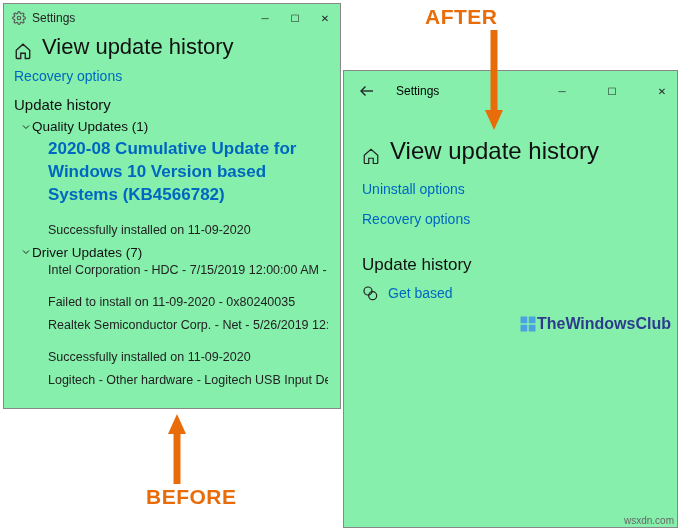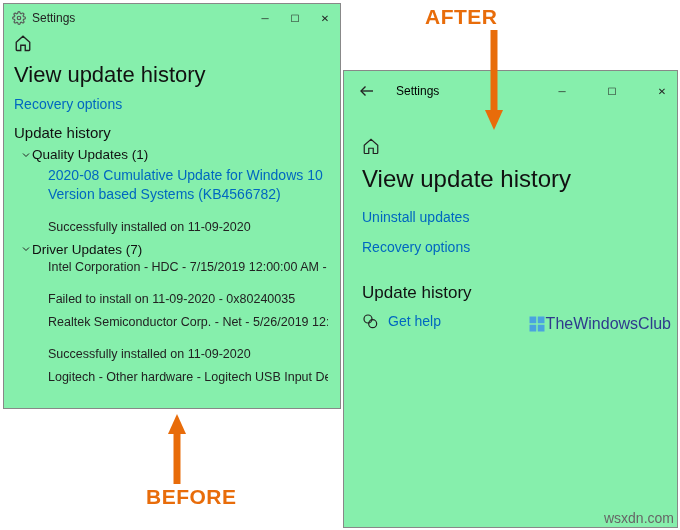--- a/index.html
+++ b/index.html
@@ -5,46 +5,46 @@
   * { box-sizing: border-box; margin: 0; padding: 0; font-family: "Segoe UI", Arial, sans-serif; }
   body { width: 680px; height: 530px; background: #fff; position: relative; }
   .panel { position: absolute; background: #86efac; border: 1px solid #888; overflow: hidden; }
   .left { left: 3px; top: 3px; width: 338px; height: 406px; }
   .right { left: 343px; top: 70px; width: 335px; height: 458px; }
   .titlebar { display: flex; align-items: center; height: 28px; font-size: 12px; color: #222; }
   .titlebar .icon { width: 14px; height: 14px; margin: 0 6px 0 8px; }
   .titlebar .spacer { flex: 1; }
   .winbtn { width: 30px; height: 28px; display: flex; align-items: center; justify-content: center; font-size: 10px; color: #222; }
   .content { padding: 2px 12px 8px 10px; }
-  .heading-row { display: flex; align-items: flex-start; gap: 10px; flex-direction: column; }
+  .heading-row { display: flex; align-items: flex-end; gap: 10px; }
   .home-icon { width: 18px; height: 18px; flex-shrink: 0; }
   .h1 { font-size: 22px; font-weight: 400; color: #111; }
   .h1b { font-size: 24px; font-weight: 400; color: #111; }
   .link { color: #0067c0; font-size: 14px; cursor: pointer; }
   .section-h { font-size: 15px; font-weight: 400; color: #111; margin-top: 12px; margin-bottom: 6px; }
   .group { margin: 4px 0 2px 6px; }
   .group-row { display: flex; align-items: center; gap: 0; font-size: 13.5px; color: #111; }
   .chev { width: 12px; height: 12px; flex-shrink: 0; }
-  .item-link { color: #0067c0; font-size: 14px; margin: 4px 0 2px 28px; line-height: 1.35; }
+  .item-link { color: #0067c0; font-size: 17px; margin: 4px 0 2px 28px; line-height: 1.35; font-weight: bold; }
   .item-text { color: #222; font-size: 12.5px; margin: 2px 0 6px 28px; line-height: 1.35; white-space: nowrap; overflow: hidden; }
   .status { color: #222; font-size: 12.5px; margin: 16px 0 8px 28px; }
   .titlebar-right { display: flex; align-items: center; height: 40px; padding-left: 14px; gap: 20px; font-size: 12px; }
   .back-arrow { width: 18px; height: 18px; }
   .content-right { padding: 10px 18px; }
-  .watermark { position: absolute; right: 6px; top: 244px; display: flex; align-items: center; gap: 0; font-size: 16px; color: #2e3a8c; font-weight: 400; }
+  .watermark { position: absolute; right: 6px; top: 244px; display: flex; align-items: center; gap: 0; font-size: 16px; color: #2e3a8c; font-weight: 700; }
   .watermark .wm-icon { width: 18px; height: 18px; }
   .gethelp { display: flex; align-items: center; gap: 10px; margin-top: 10px; }
   .gethelp .gh-icon { width: 16px; height: 16px; }
   .label-box { position: absolute; color: #e86c0a; font-weight: 700; font-size: 21px; letter-spacing: 0.5px; }
   .label-after { left: 425px; top: 5px; }
   .label-before { left: 146px; top: 485px; }
   .arrow { position: absolute; }
   .arrow-down { left: 485px; top: 30px; width: 18px; height: 100px; }
   .arrow-up { left: 168px; top: 414px; width: 18px; height: 70px; }
-  .wsx { position: absolute; right: 6px; bottom: 4px; font-size: 14px; color: #666; }
+  .wsx { position: absolute; right: 6px; bottom: 4px; font-size: 10px; color: #666; }
   .mt8 { margin-top: 8px; }
   .mt14 { margin-top: 14px; }
   .mt16 { margin-top: 16px; }
 </style>
 </head>
 <body>
 
 <div class="panel left">
   <div class="titlebar">
     <svg class="icon" viewBox="0 0 24 24" fill="none" stroke="#555" stroke-width="2">
@@ -106,38 +106,38 @@
     <div class="winbtn">☐</div>
     <div class="winbtn">✕</div>
   </div>
   <div class="content-right">
     <div class="heading-row mt16">
       <svg class="home-icon" viewBox="0 0 24 24" fill="none" stroke="#222" stroke-width="1.6">
           <path d="M3 11l9-8 9 8v10a1 1 0 0 1-1 1h-5v-7h-6v7H4a1 1 0 0 1-1-1z"></path>
         </svg>
       <div class="h1b">View update history</div>
     </div>
-    <div class="link mt16">Uninstall updates</div>
+    <div class="link mt16">Uninstall options</div>
     <div class="link mt14">Recovery options</div>
     <div class="watermark">
       <svg class="wm-icon" viewBox="0 0 24 24">
           <rect x="2" y="2" width="9" height="9" fill="#4aa3df"></rect>
           <rect x="13" y="2" width="9" height="9" fill="#4aa3df"></rect>
           <rect x="2" y="13" width="9" height="9" fill="#4aa3df"></rect>
           <rect x="13" y="13" width="9" height="9" fill="#4aa3df"></rect>
         </svg>
       <span>TheWindowsClub</span>
     </div>
     <div class="section-h" style="margin-top:28px;font-size:17px">Update history</div>
     <div class="gethelp">
       <svg class="gh-icon" viewBox="0 0 24 24" fill="none" stroke="#222" stroke-width="1.8">
           <circle cx="9" cy="9" r="6"></circle>
           <circle cx="16" cy="16" r="6"></circle>
         </svg>
-      <span class="link">Get help</span>
+      <span class="link">Get based</span>
     </div>
   </div>
 </div>
 
 <div class="label-box label-after">AFTER</div>
 <div class="label-box label-before">BEFORE</div>
 
 <svg class="arrow arrow-down" viewBox="0 0 18 100">
   <line x1="9" y1="0" x2="9" y2="82" stroke="#e86c0a" stroke-width="7"></line>
   <polygon points="0,80 18,80 9,100" fill="#e86c0a"></polygon>

